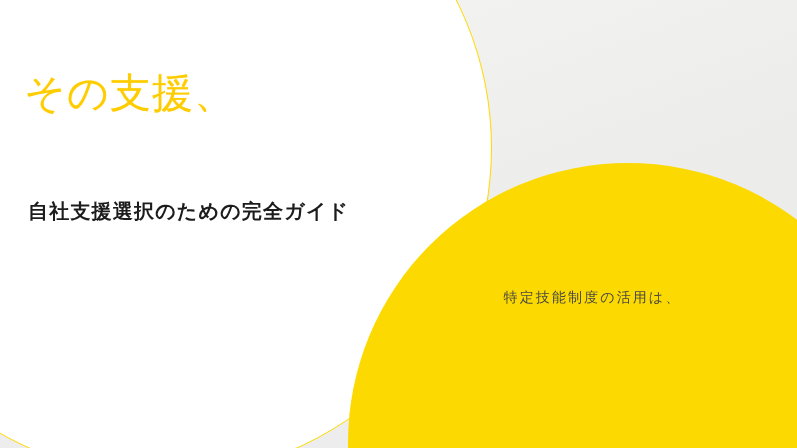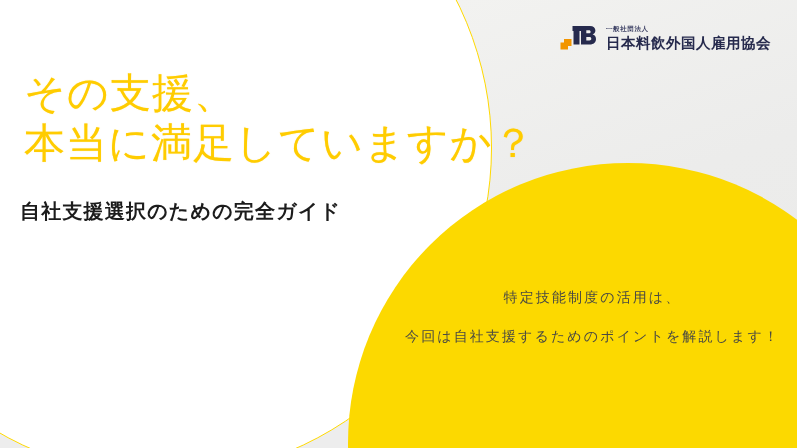--- a/index.html
+++ b/index.html
@@ -99,21 +99,21 @@
     font-size: 41px;
     font-weight: normal;
     color: #ffcc00;
     letter-spacing: 1px;
     line-height: 1.22;
     white-space: nowrap;
     text-shadow: 0 0 1px rgba(255,204,0,0.55);
   }
   .subtitle {
     position: absolute;
-    left: 20px;
+    left: 28px;
     top: 198px;
     font-size: 20px;
     font-weight: bold;
     color: #1c1c1c;
     letter-spacing: 1.2px;
     white-space: nowrap;
     z-index: 4;
   }
 
   
@@ -138,38 +138,24 @@
 </style>
 </head>
 <body>
 
 <div id="slide">
 
   <div class="shape-gray-wash"></div>
   <div class="shape-white-circle"></div>
   <div class="shape-yellow-circle"></div>
 
-  <div class="logo">
-    <svg class="logo-mark" viewBox="0 0 38 32">
-      <path d="M1.5 20.5 L9 20.5 L9 27.5 L1.5 27.5 Z" fill="#f29500"></path>
-      <path d="M5 17 L12.5 17 L12.5 24 L5 24 Z" fill="#f29500"></path>
-      <path d="M13.5 4 L24 4 L24 9 L20.5 9 L20.5 22.5 L14.5 22.5 L14.5 9 L13.5 9 Z" fill="#262a4d"></path>
-      <path d="M22 4 L31 4 C34.4 4 36.4 5.8 36.4 8.6 C36.4 10.6 35.3 11.9 33.6 12.5 C35.7 13.1 37 14.6 37 17 C37 20.3 34.6 22.5 30.7 22.5 L22 22.5 Z M27.3 8.2 L27.3 11.3 L30 11.3 C31 11.3 31.6 10.7 31.6 9.7 C31.6 8.8 31 8.2 30 8.2 Z M27.3 15 L27.3 18.4 L30.4 18.4 C31.6 18.4 32.3 17.7 32.3 16.7 C32.3 15.7 31.6 15 30.4 15 Z" fill="#262a4d"></path>
-    </svg>
-    <div class="logo-text">
-      <div class="logo-kicker">一般社団法人</div>
-      <div class="logo-name">日本料飲外国人雇用協会</div>
-    </div>
-  </div>
 
   <div class="headline">
     <div class="headline-line">その支援、</div>
-    <div class="headline-line">本当に満足していますか？</div>
   </div>
 
   <div class="subtitle">自社支援選択のための完全ガイド</div>
 
   <div class="body-copy">
     <div class="body-line">特定技能制度の活用は、</div>
-    <div class="body-line gap-before">今回は自社支援するためのポイントを解説します！</div>
   </div>
 
 </div>
 
 </body></html>

